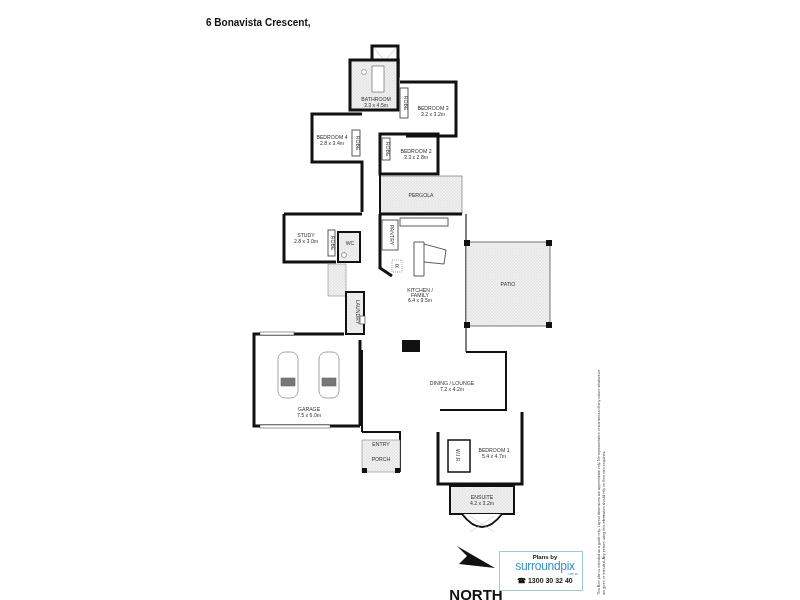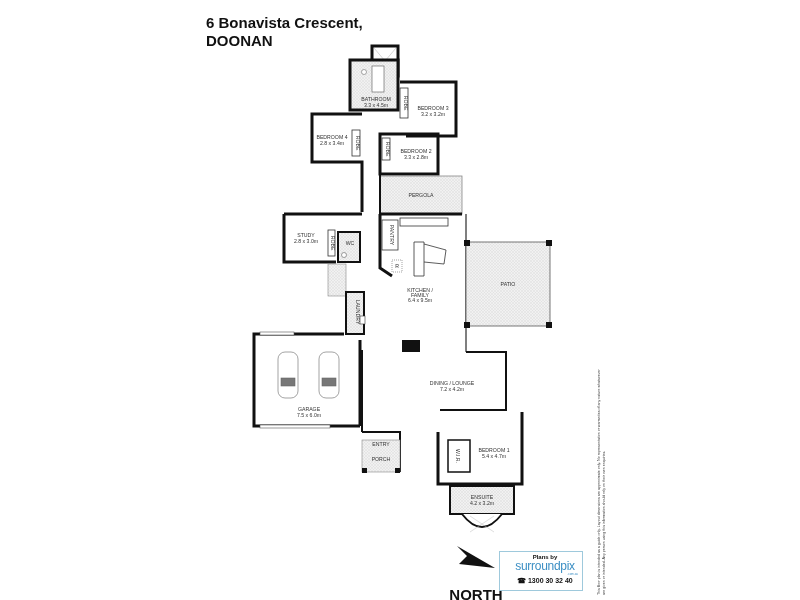--- a/index.html
+++ b/index.html
@@ -1,34 +1,33 @@
 <!DOCTYPE html>
 <html><head>
 <meta charset="utf-8">
 <style>
   html,body{margin:0;padding:0;background:#ffffff;}
   body{width:800px;height:600px;position:relative;overflow:hidden;font-family:"Liberation Sans",sans-serif;}
-  .title{position:absolute;left:206px;top:14px;font-weight:bold;font-size:15px;line-height:18px;color:#111;}
+  .title{position:absolute;left:206px;top:14px;font-weight:bold;font-size:10px;line-height:18px;color:#111;}
   .plan{position:absolute;left:0;top:0;}
   .lbl{font-family:"Liberation Sans",sans-serif;font-size:5.2px;fill:#333;text-anchor:middle;}
   .north{position:absolute;left:448px;top:544px;width:56px;text-align:center;}
   .north-text{font-weight:bold;font-size:15px;color:#111;display:block;margin-top:12px;}
   .brand{position:absolute;left:499px;top:551px;width:74px;height:38px;border:1px solid #9ec9dc;background:#fff;padding-left:8px;}
   .brand .by{font-size:6px;font-weight:bold;text-align:center;margin-top:2px;color:#111;}
   .brand .logo{font-size:12px;text-align:center;color:#3c8fc4;line-height:12px;letter-spacing:-0.3px;}
   .brand .sub{font-size:3px;text-align:right;margin-right:4px;color:#3c8fc4;}
   .brand .phone{font-size:7px;font-weight:bold;text-align:center;color:#111;margin-top:1px;}
   .disclaimer{position:absolute;left:597px;top:595px;width:230px;transform-origin:0 0;transform:rotate(-90deg);font-size:3.6px;line-height:4.5px;color:#333;}
 </style>
 </head>
 <body>
 
 <div class="title">
   <div>6 Bonavista Crescent,</div>
-  <div>DOONAN</div>
 </div>
 
 <svg class="plan" width="800" height="600" viewBox="0 0 800 600" xmlns="http://www.w3.org/2000/svg">
   <defs>
     <pattern id="tile" width="3" height="3" patternUnits="userSpaceOnUse">
       <rect width="3" height="3" fill="#f1f1f1"></rect>
       <path d="M0 0 L3 3 M3 0 L0 3" stroke="#d6d6d6" stroke-width="0.4"></path>
     </pattern>
   </defs>
 

